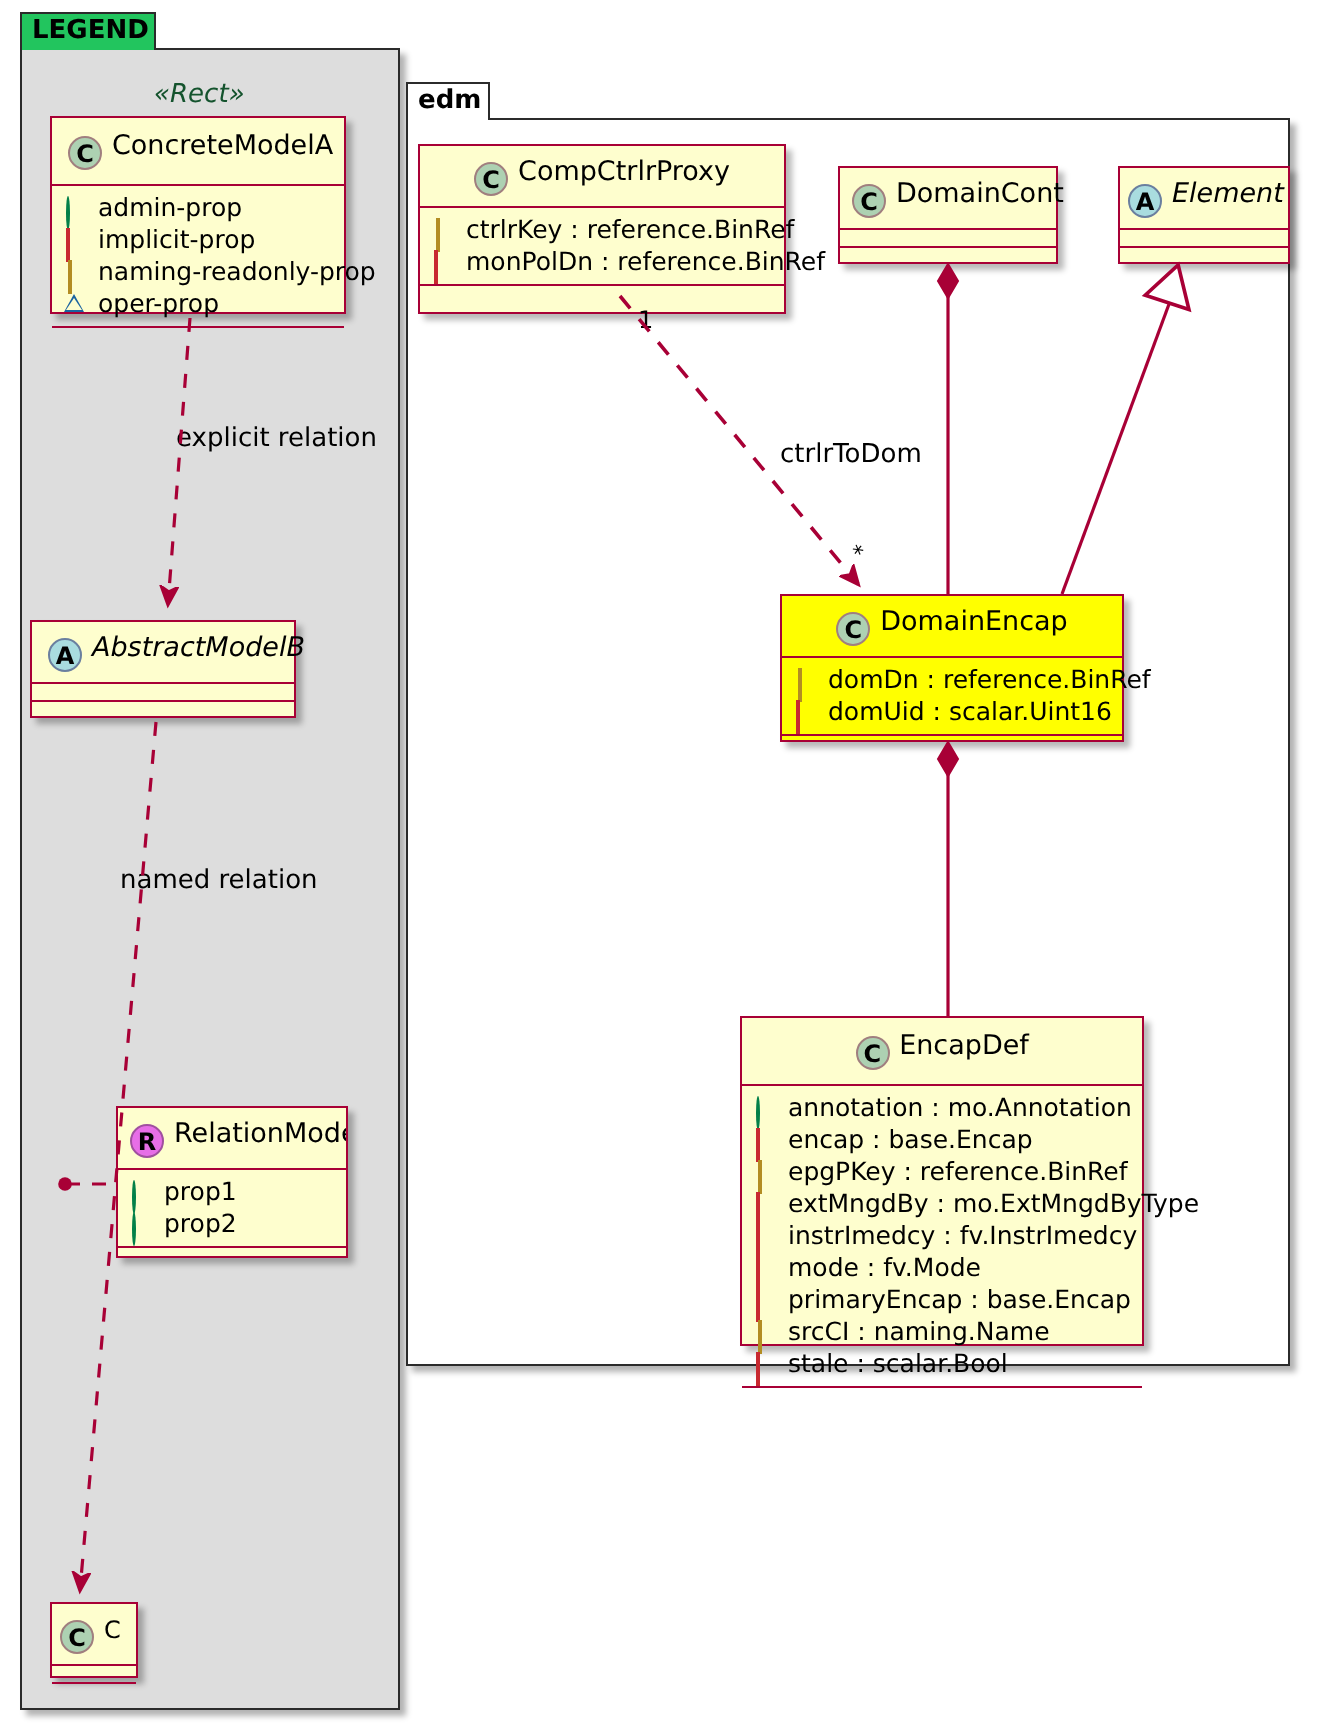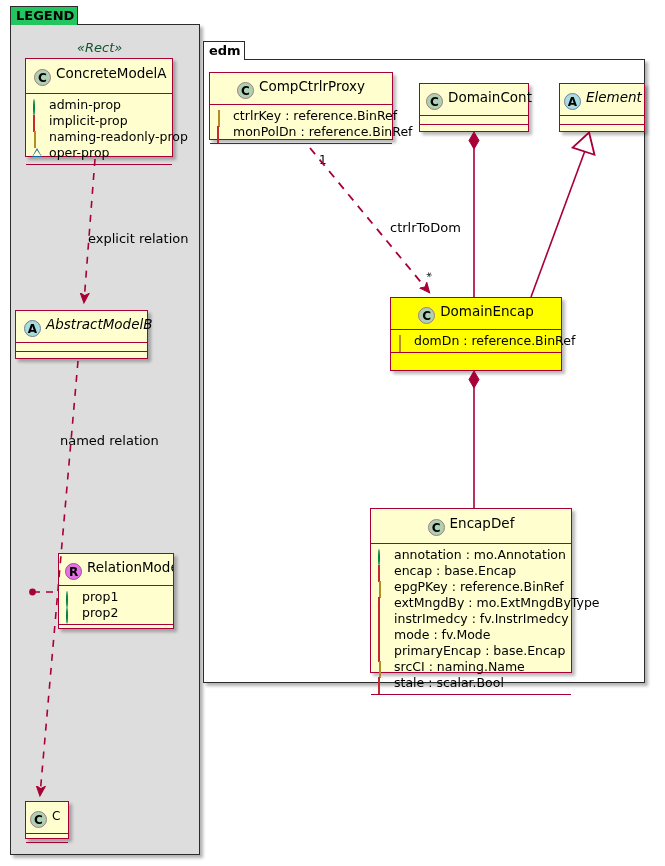--- a/index.html
+++ b/index.html
@@ -251,29 +251,29 @@
   </div>
 
   <div class="cls" style="left:25px; top:801px; width:44px; height:38px;">
     <div class="cls-title" style="padding:5px 4px 5px 4px; text-align:left;">
       <span class="badge C">C</span><span style="font-size:12px;">C</span>
     </div>
     <div class="cls-empty"></div>
     <div class="cls-foot"></div>
   </div>
 
-  <div class="edge-label" style="left:88px; top:231px;">explicit relation</div>
+  <div class="edge-label" style="left:88px; top:212px;">explicit relation</div>
   <div class="edge-label" style="left:60px; top:433px;">named relation</div>
 
   <div class="pkg" id="edm-pkg" style="left:203px; top:59px; width:442px; height:624px;"></div>
   <div class="pkg-tab pkg-tab-inner" style="left:203px; top:41px; width:42px; height:19px; background:#ffffff;">
     <span>edm</span>
   </div>
 
-  <div class="cls" style="left:209px; top:72px; width:184px; height:68px;">
+  <div class="cls" style="left:209px; top:72px; width:184px; height:85px;">
     <div class="cls-title" style="padding:5px 8px 5px 8px;">
       <span class="badge C">C</span><span>CompCtrlrProxy</span>
     </div>
     <div class="cls-attrs">
       <div class="attr">
         <span class="g"><span class="g-diamond"></span></span>
         <span class="txt">ctrlrKey : reference.BinRef</span>
       </div>
       <div class="attr">
         <span class="g"><span class="g-square"></span></span>
@@ -300,20 +300,24 @@
   </div>
 
   <div class="cls highlight" style="left:390px; top:297px; width:172px; height:74px;">
     <div class="cls-title" style="padding:5px 8px 5px 8px;">
       <span class="badge C">C</span><span>DomainEncap</span>
     </div>
     <div class="cls-attrs">
       <div class="attr">
         <span class="g"><span class="g-diamond"></span></span>
         <span class="txt">domDn : reference.BinRef</span>
+      </div>
+      <div class="attr">
+        <span class="g"><span class="g-square"></span></span>
+        <span class="txt">domUid : scalar.Uint16</span>
       </div>
     </div>
     <div class="cls-foot"></div>
   </div>
 
   <div class="cls" style="left:370px; top:508px; width:202px; height:165px;">
     <div class="cls-title" style="padding:6px 8px 7px 8px;">
       <span class="badge C">C</span><span>EncapDef</span>
     </div>
     <div class="cls-attrs">

